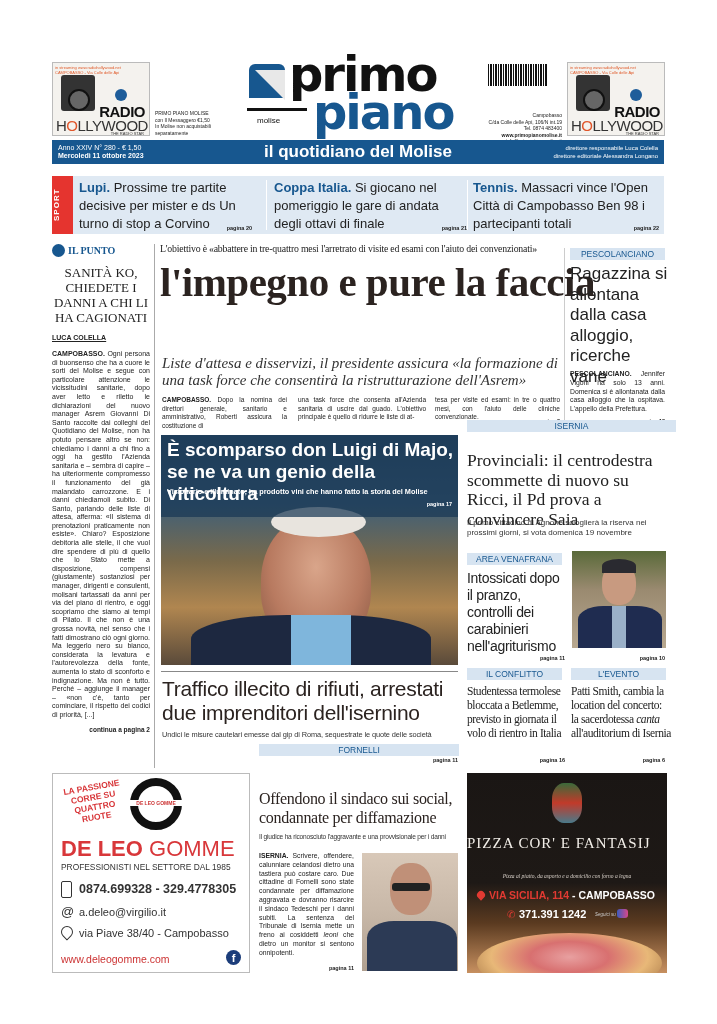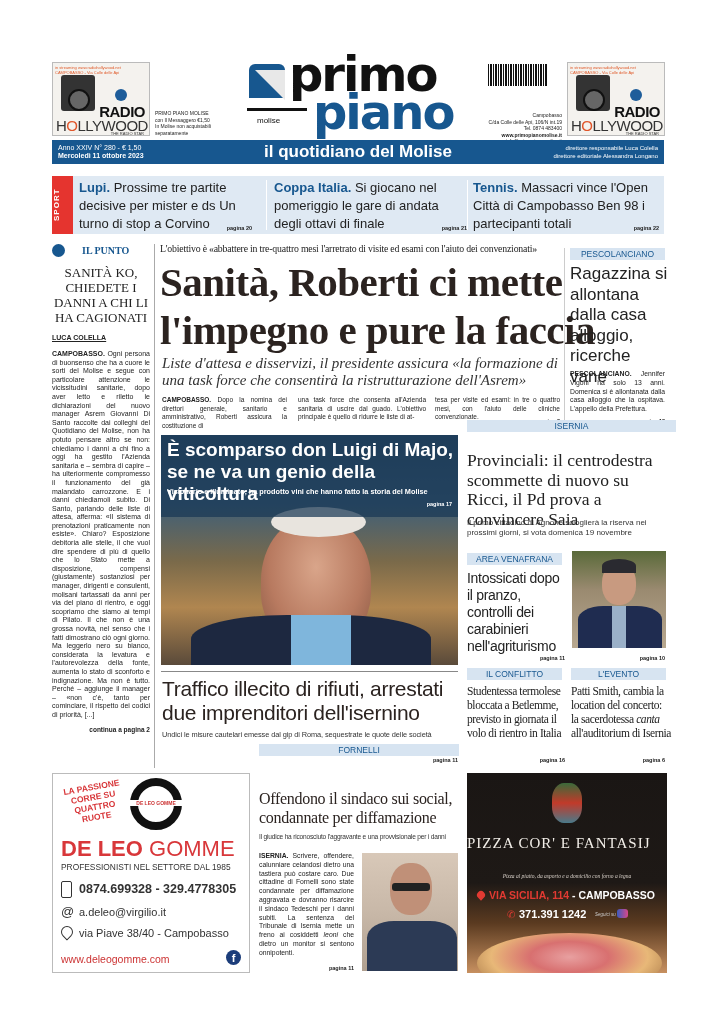--- a/index.html
+++ b/index.html
@@ -98,36 +98,35 @@
   </div>
   <div class="pg abs" style="left:365px;top:49px;width:50px">pagina 21</div>
   <div class="vrule abs" style="left:415px;top:4px;height:50px;background:#fff"></div>
   <div class="col" style="left:421px;width:190px">
     <b>Tennis.</b> <span>Massacri vince l'Open Città di Campobasso Ben 98 i partecipanti totali</span>
   </div>
   <div class="pg abs" style="left:555px;top:49px;width:52px">pagina 22</div>
 </div>
 
 <div class="abs" style="left:52px;top:244px;width:98px">
-  <div style="display:flex;align-items:center;gap:17px">
+  <div style="display:flex;align-items:center;gap:3px">
     <span style="width:13px;height:13px;border-radius:50%;background:#17578f;display:inline-block"></span>
     <span class="ser" style="color:#17578f;font-weight:bold;font-size:10px">IL PUNTO</span>
   </div>
   <div class="ser" style="text-align:center;font-size:13px;line-height:15px;margin-top:8px;color:#222">SANITÀ KO, CHIEDETE I DANNI A CHI LI HA CAGIONATI</div>
   <div style="font-size:7px;font-weight:bold;text-decoration:underline;margin-top:9px">LUCA COLELLA</div>
   <div class="body-txt" style="margin-top:9px">
     <b>CAMPOBASSO.</b> <span>Ogni persona di buonsenso che ha a cuore le sorti del Molise e segue con particolare attenzione le vicissitudini sanitarie, dopo aver letto e riletto le dichiarazioni del nuovo manager Asrem Giovanni Di Santo raccolte dai colleghi del Quotidiano del Molise, non ha potuto pensare altro se non: chiediamo i danni a chi fino a oggi ha gestito l'Azienda sanitaria e – sembra di capire – ha ulteriormente compromesso il funzionamento del già malandato carrozzone. E i danni chiediamoli subito. Di Santo, parlando delle liste di attesa, afferma: «Il sistema di prenotazioni praticamente non esiste». Chiaro? Esposizione debitoria alle stelle, il che vuol dire spendere di più di quello che lo Stato mette a disposizione, compensi (giustamente) sostanziosi per manager, dirigenti e consulenti, molisani tartassati da anni per via del piano di rientro, e oggi scopriamo che siamo ai tempi di Pilato. Il che non è una grossa novità, nel senso che i fatti dimostrano ciò ogni giorno. Ma leggerlo nero su bianco, considerata la levatura e l'autorevolezza della fonte, aumenta lo stato di sconforto e indignazione. Ma non è tutto. Perché – aggiunge il manager – «non c'è, tanto per cominciare, il rispetto dei codici di priorità, [...]</span>
   </div>
   <div class="pg" style="margin-top:6px;font-size:6.5px">continua a pagina 2</div>
 </div>
 <div class="abs vrule" style="left:154px;top:244px;height:524px;background:#aaa"></div>
 
 <div class="abs ser" style="left:160px;top:243px;width:400px;font-size:9.8px;color:#222;white-space:nowrap;letter-spacing:-0.2px">L'obiettivo è «abbattere in tre-quattro mesi l'arretrato di visite ed esami con l'aiuto dei convenzionati»</div>
 <div class="abs ser" style="left:160px;top:258px;font-size:41px;font-weight:bold;line-height:48px;color:#2b2320;letter-spacing:-0.5px;white-space:nowrap">
-  <div>Sanità, Roberti ci mette</div>
   <div>l'impegno e pure la faccia</div>
 </div>
 <div class="abs ser" style="left:162px;top:355px;width:398px;font-style:italic;font-size:15px;line-height:17px;color:#333">Liste d'attesa e disservizi, il presidente assicura «la formazione di una task force che consentirà la ristrutturazione dell'Asrem»</div>
 <div class="abs body-txt" style="left:162px;top:396px;width:125px;font-size:6.5px;line-height:8.5px"><b>CAMPOBASSO.</b> <span>Dopo la nomina dei direttori generale, sanitario e amministrativo, Roberti assicura la costituzione di</span></div>
 <div class="abs body-txt" style="left:298px;top:396px;width:128px;font-size:6.5px;line-height:8.5px">una task force che consenta all'Azienda sanitaria di uscire dal guado. L'obiettivo principale è quello di ridurre le liste di at-</div>
 <div class="abs body-txt" style="left:435px;top:396px;width:125px;font-size:6.5px;line-height:8.5px">tesa per visite ed esami: in tre o quattro mesi, con l'aiuto delle cliniche convenzionate.</div>
 <div class="abs pg" style="left:500px;top:418px;width:60px">pagina 2</div>
 
 <div class="abs vrule" style="left:564px;top:248px;height:180px;background:#ccc"></div>
 <div class="abs tagbar" style="left:570px;top:248px;width:95px">PESCOLANCIANO</div>

